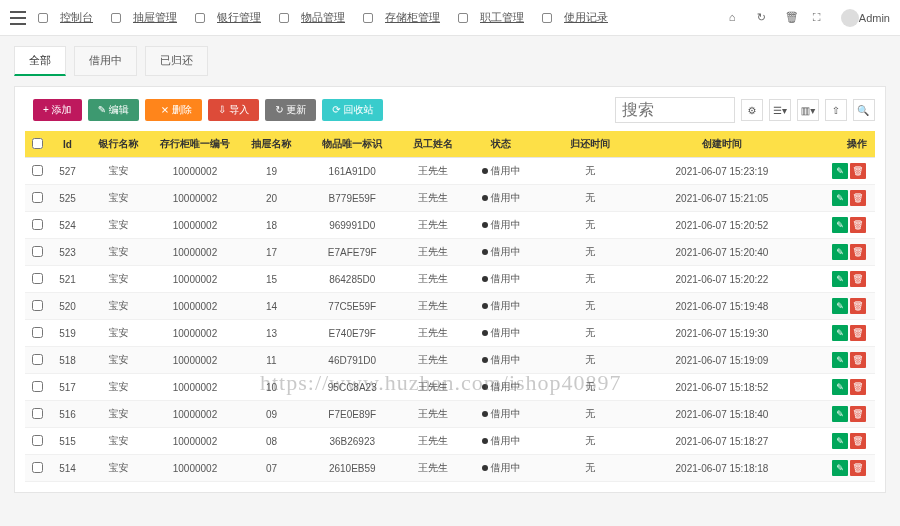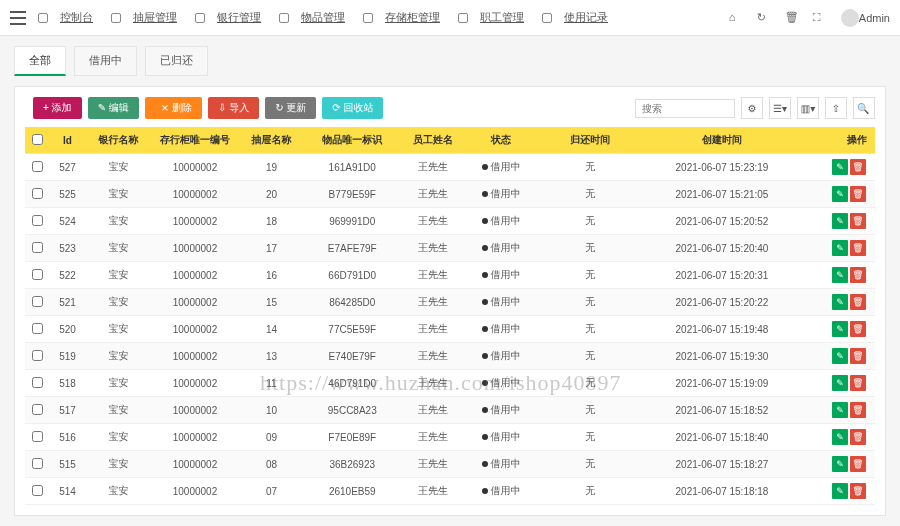--- a/index.html
+++ b/index.html
@@ -22,21 +22,21 @@
 .card { background: #fff; border: 1px solid #e5e5e5; padding: 10px; }
 .toolbar { display: flex; align-items: center; gap: 6px; margin-bottom: 8px; }
 .btn { padding: 4px 10px; border: none; color: #fff; font-size: 10px; cursor: pointer; border-radius: 2px; display: inline-flex; align-items: center; gap: 3px; }
 .btn-green { background: #be185d; margin-left: 8px; }
 .btn-olive { background: #3d9970; }
 .btn-orange { background: #ff851b; padding-left: 16px; }
 .btn-red { background: #dd4b39; }
 .btn-gray { background: #777; }
 .btn-teal { background: #39cccc; }
 .toolbar-right { margin-left: auto; display: flex; align-items: center; gap: 6px; }
-.search { border: 1px solid #ddd; padding: 3px 6px; font-size: 10px; width: 100px; color: #999; }
+.search { border: 1px solid #ddd; padding: 3px 6px; font-size: 16px; width: 120px; color: #999; }
 .square-btn { width: 22px; height: 22px; border: 1px solid #ddd; background: #fff; display: inline-flex; align-items: center; justify-content: center; cursor: pointer; font-size: 10px; color: #555; }
 table { width: 100%; border-collapse: collapse; font-size: 10px; }
 thead th { text-align: center; padding: 6px 4px; border-bottom: 1px solid #e5e5e5; color: #333; font-weight: bold; background: #fde047; }
 tbody td { text-align: center; padding: 5px 4px; border-bottom: 1px solid #f0f0f0; color: #555; }
 tbody tr:nth-child(even) { background: #fafafa; }
 .chk { width: 11px; height: 11px; }
 .dot { width: 6px; height: 6px; background: #333; border-radius: 50%; display: inline-block; margin-right: 3px; vertical-align: middle; }
 .act-btn { width: 16px; height: 16px; display: inline-flex; align-items: center; justify-content: center; color: #fff; font-size: 9px; cursor: pointer; margin: 0 1px; border-radius: 1px; }
 .act-edit { background: #00a65a; }
 .act-del { background: #dd4b39; }
@@ -184,33 +184,20 @@
             <td class="col-draw">17</td>
             <td class="col-uid">E7AFE79F</td>
             <td class="col-emp">王先生</td>
             <td class="col-stat"><span class="dot"></span>借用中</td>
             <td class="col-ret">无</td>
             <td class="col-create">2021-06-07 15:20:40</td>
             <td class="col-op"><span class="act-btn act-edit">✎</span><span class="act-btn act-del">🗑</span></td>
           </tr>
           <tr>
             <td class="col-chk"><input type="checkbox" class="chk" style=""></td>
-            <td class="col-id">522</td>
-            <td class="col-bank">宝安</td>
-            <td class="col-sn">10000002</td>
-            <td class="col-draw">16</td>
-            <td class="col-uid">66D791D0</td>
-            <td class="col-emp">王先生</td>
-            <td class="col-stat"><span class="dot"></span>借用中</td>
-            <td class="col-ret">无</td>
-            <td class="col-create">2021-06-07 15:20:31</td>
-            <td class="col-op"><span class="act-btn act-edit">✎</span><span class="act-btn act-del">🗑</span></td>
-          </tr>
-          <tr>
-            <td class="col-chk"><input type="checkbox" class="chk" style=""></td>
             <td class="col-id">521</td>
             <td class="col-bank">宝安</td>
             <td class="col-sn">10000002</td>
             <td class="col-draw">15</td>
             <td class="col-uid">864285D0</td>
             <td class="col-emp">王先生</td>
             <td class="col-stat"><span class="dot"></span>借用中</td>
             <td class="col-ret">无</td>
             <td class="col-create">2021-06-07 15:20:22</td>
             <td class="col-op"><span class="act-btn act-edit">✎</span><span class="act-btn act-del">🗑</span></td>

